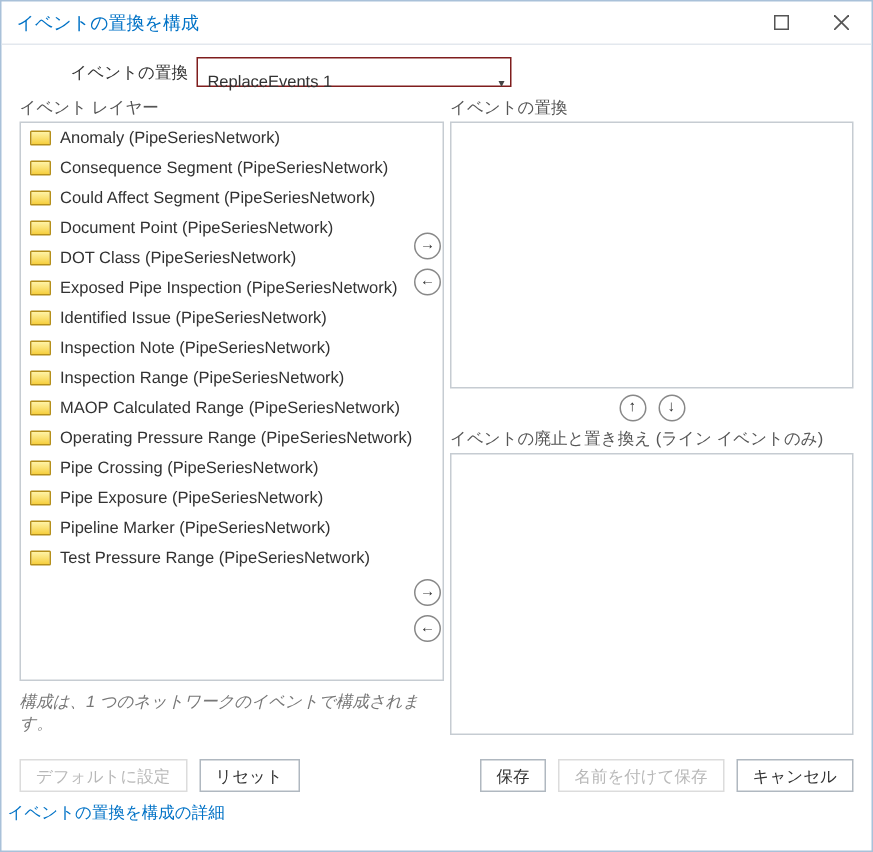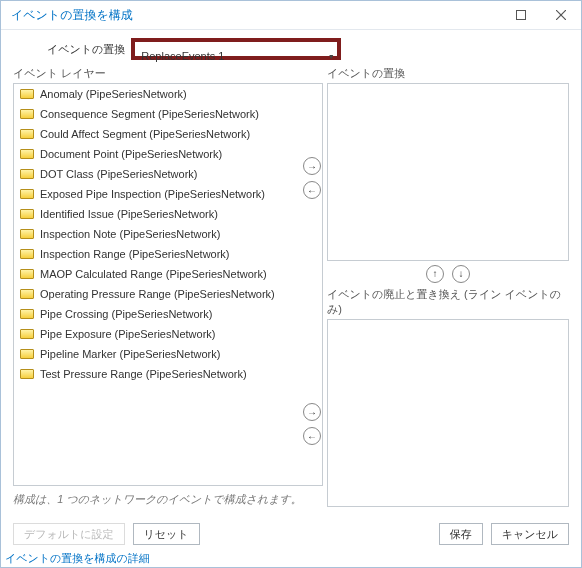--- a/index.html
+++ b/index.html
@@ -39,34 +39,34 @@
     display: flex;
     align-items: center;
     gap: 6px;
     margin-bottom: 6px;
     margin-left: 34px;
   }
   .combo {
     display: flex;
     align-items: center;
     justify-content: space-between;
-    border: 4px solid #7f1d1d;
+    border: 1px solid #7f1d1d;
     height: 20px;
     width: 210px;
     padding: 14px 4px 0 6px;
     background: #fff;
     font-size: 11px;
   }
   .combo .tri { font-size: 8px; color: #444; }
   .mainarea {
     display: flex;
     gap: 4px;
   }
   .col-left {
-    width: 310px;
+    width: 283px;
     display: flex;
     flex-direction: column;
   }
   .col-right {
     flex: 1;
     display: flex;
     flex-direction: column;
     position: relative;
   }
   .group-label {
@@ -304,19 +304,20 @@
 
     </div>
   </div>
 </div>
 
 <div class="footer">
   <span class="btn disabled">デフォルトに設定</span>
   <span class="btn">リセット</span>
   <span class="spacer"></span>
   <span class="btn">保存</span>
+  <span class="btn disabled">名前を付けて保存</span>
   <span class="btn">キャンセル</span>
 </div>
 
 <a class="link">イベントの置換を構成の詳細</a>
 
 
 
 
 </body></html>

